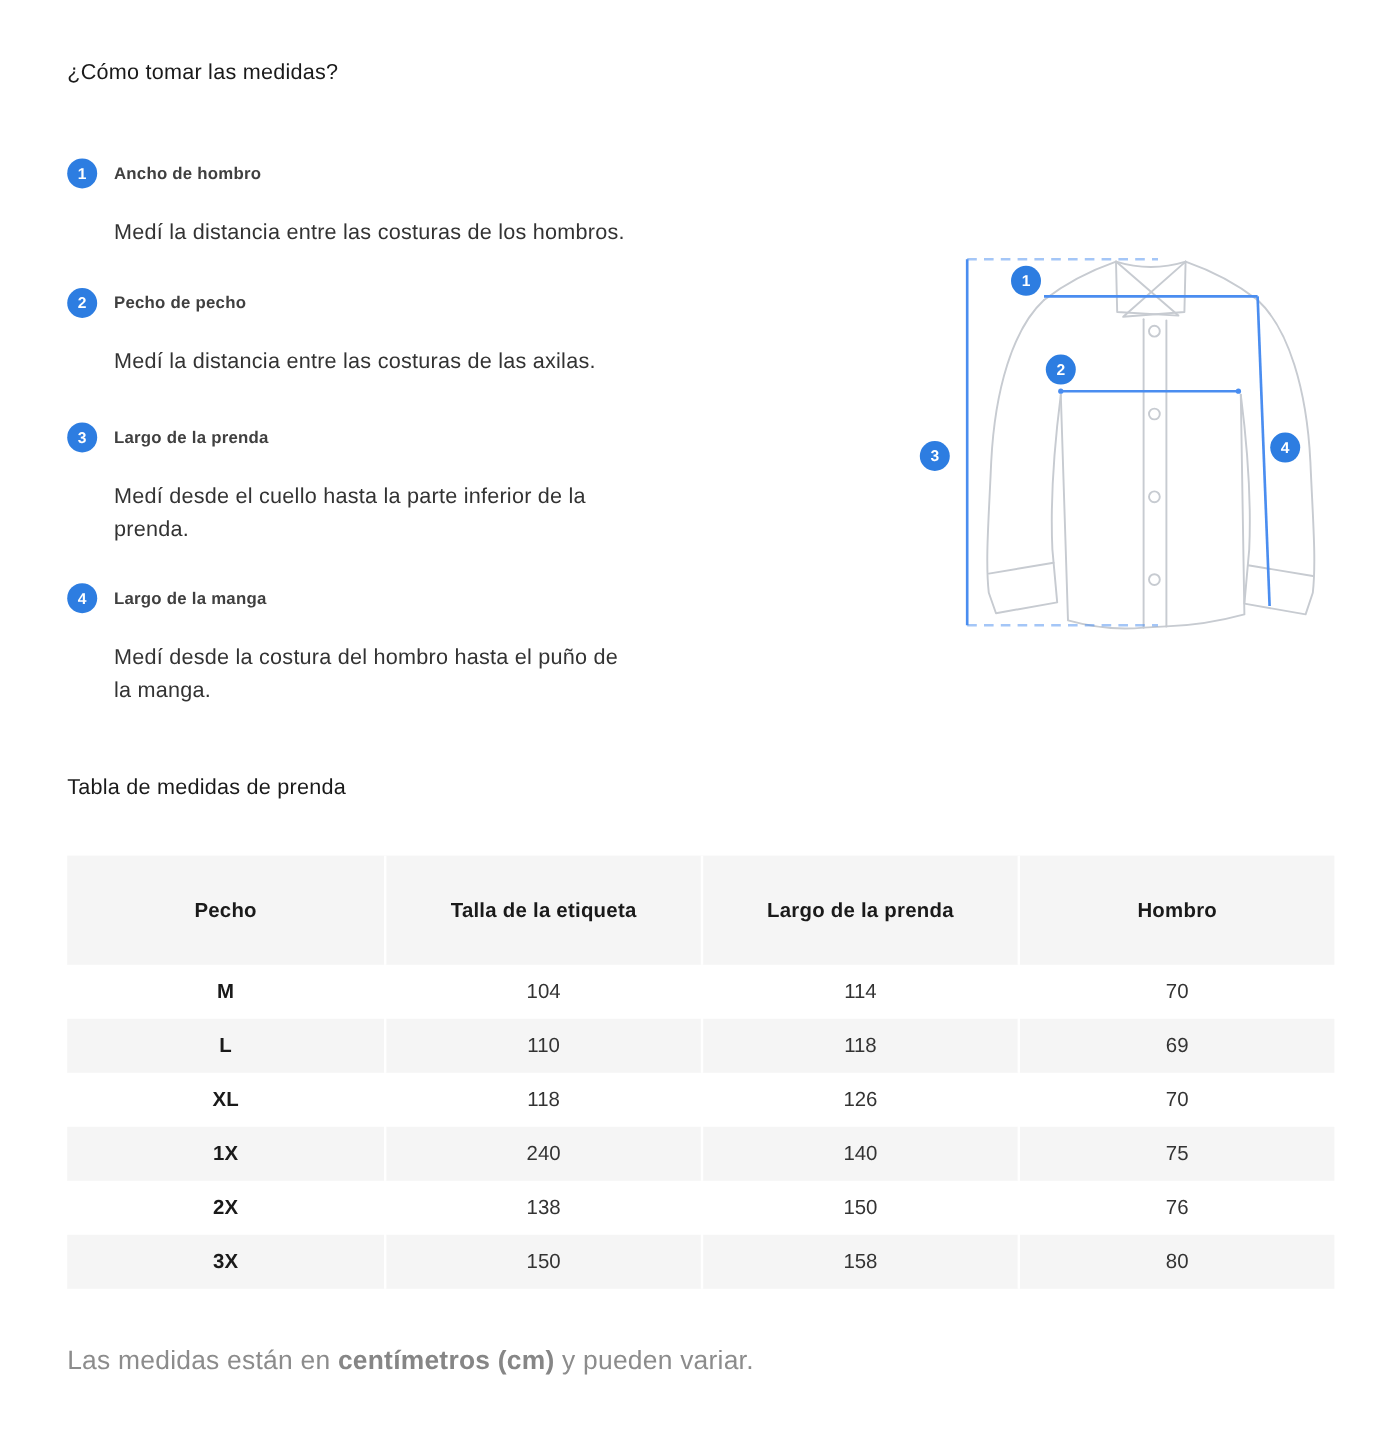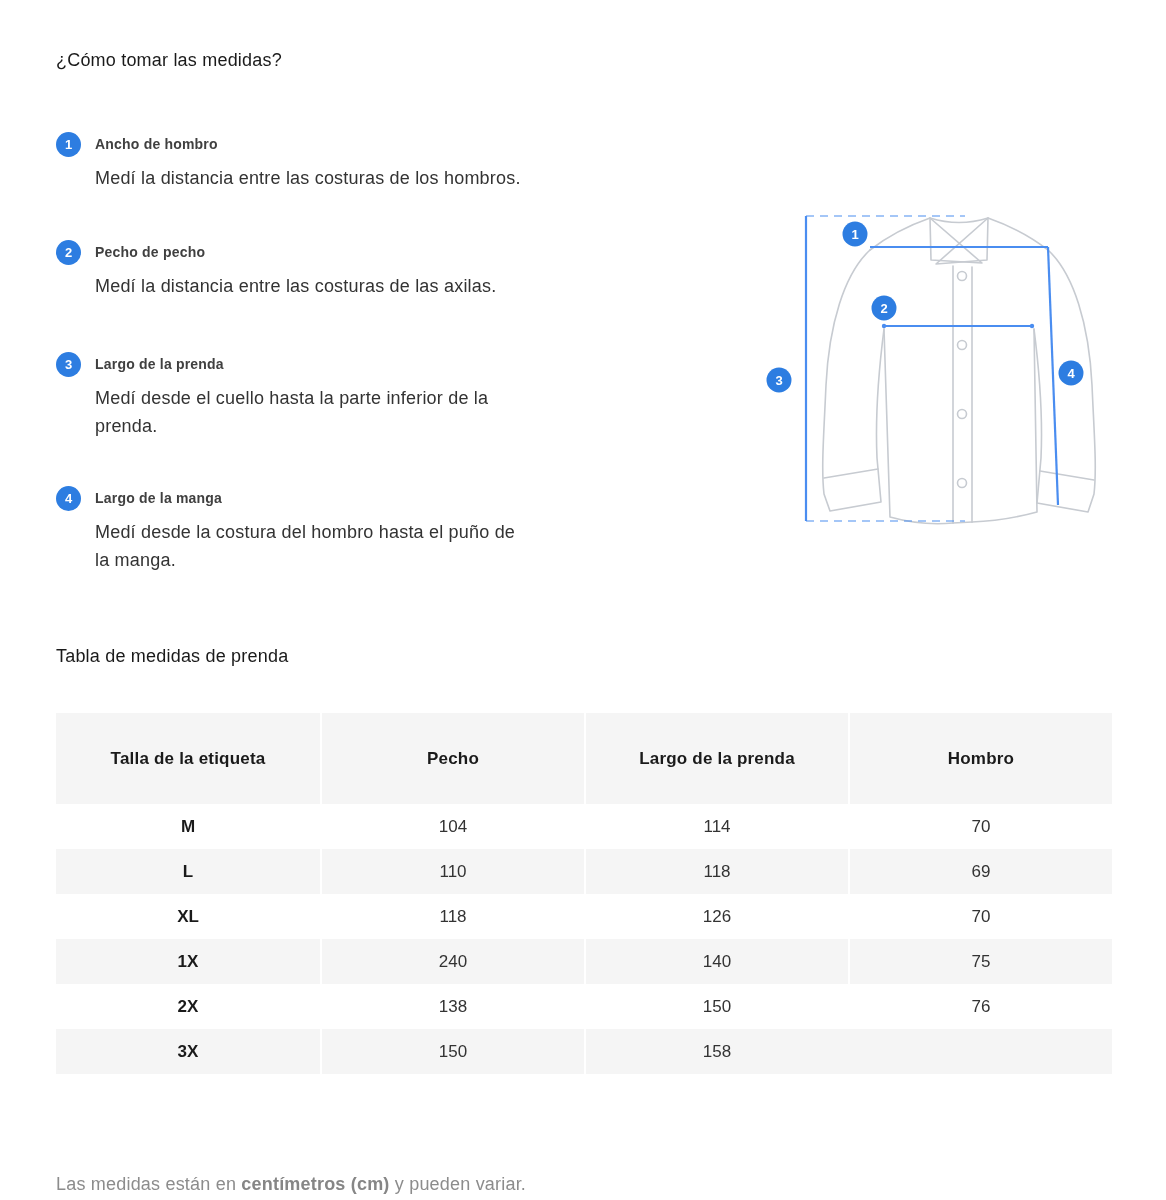--- a/index.html
+++ b/index.html
@@ -52,21 +52,21 @@
     font-weight: 700;
     line-height: 23px;
     color: #404040;
     letter-spacing: 0.2px;
   }
   .step-desc {
     font-size: 18px;
     font-weight: 400;
     line-height: 28px;
     color: #333333;
-    margin-top: 8px;
+    margin-top: 23px;
     white-space: pre-line;
     letter-spacing: 0.2px;
   }
 
   
   .diagram {
     position: absolute;
     left: 760px;
     top: 200px;
     width: 360px;
@@ -104,22 +104,22 @@
   .thead > div { font-weight: 700; color: #1a1a1a; letter-spacing: 0.2px; }
   .tbody-row { height: 45px; }
   .tbody-row.alt { background: #f5f5f5; }
   .tbody-row .size-cell { font-weight: 700; color: #1a1a1a; }
   .tbody-row .value-cell { font-weight: 400; color: #333333; }
 
   
   .note {
     position: absolute;
     left: 56px;
-    top: 1171px;
-    font-size: 18px;
+    top: 1121px;
+    font-size: 22px;
     line-height: 26px;
     color: #8c8c8c;
     letter-spacing: 0.2px;
   }
   .note .bold { font-weight: 700; color: #868686; }
 </style>
 </head>
 <body>
 
 <div class="page">
@@ -220,22 +220,22 @@
           <text class="marker-num" x="311" y="177.5">4</text>
         </g>
       </g>
     </svg>
   </div>
 
   <div class="h1" id="title-table">Tabla de medidas de prenda</div>
 
   <div class="size-table">
     <div class="trow thead">
+      <div>Pecho</div>
       <div>Talla de la etiqueta</div>
-      <div>Pecho</div>
       <div>Largo de la prenda</div>
       <div>Hombro</div>
     </div>
 
     <div class="trow tbody-row">
       <div class="size-cell">M</div>
       <div class="value-cell">104</div>
       <div class="value-cell">114</div>
       <div class="value-cell">70</div>
     </div>
@@ -260,18 +260,19 @@
     <div class="trow tbody-row">
       <div class="size-cell">2X</div>
       <div class="value-cell">138</div>
       <div class="value-cell">150</div>
       <div class="value-cell">76</div>
     </div>
     <div class="trow tbody-row alt">
       <div class="size-cell">3X</div>
       <div class="value-cell">150</div>
       <div class="value-cell">158</div>
+      <div class="value-cell">80</div>
     </div>
   </div>
 
   <div class="note"><span>Las medidas están en </span><span class="bold">centímetros (cm)</span><span> y pueden variar.</span></div>
 
 </div>
 
 </body></html>

